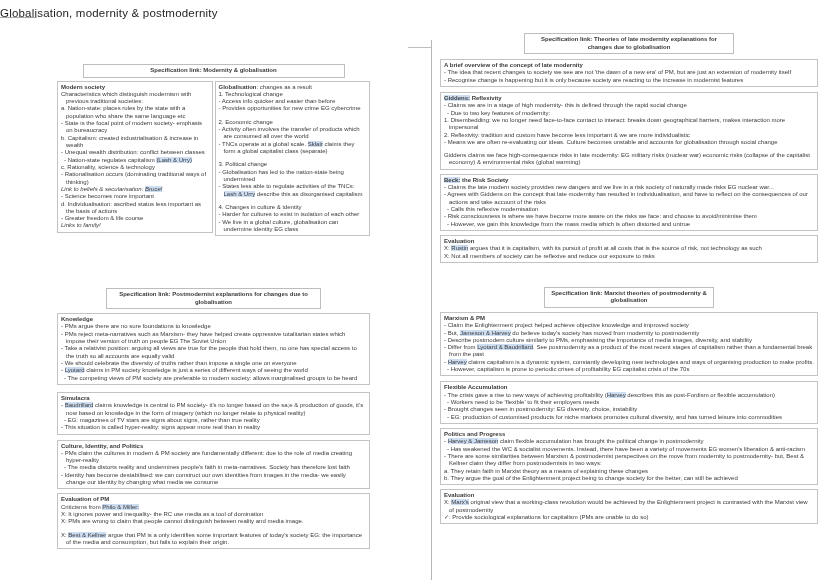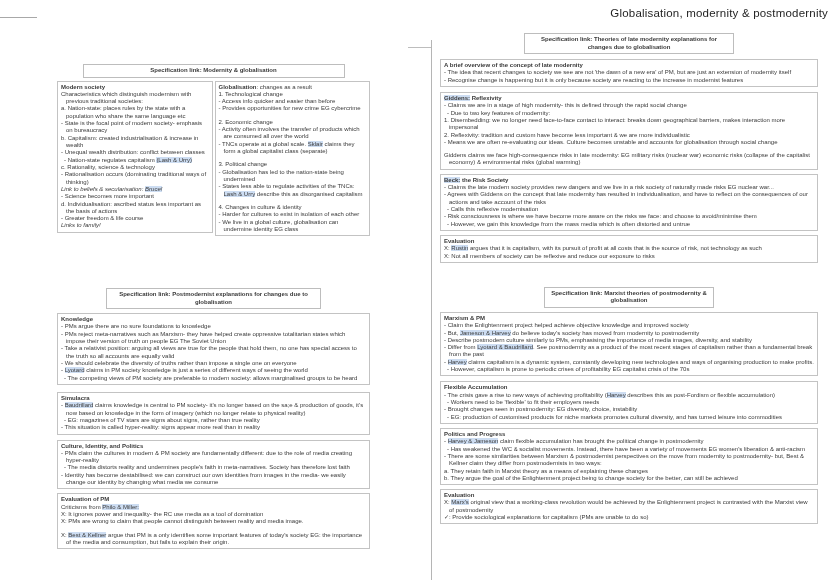--- a/index.html
+++ b/index.html
@@ -1,19 +1,19 @@
 <!DOCTYPE html>
 <html><head>
 <meta charset="utf-8">
 <style>
   * { margin:0; padding:0; box-sizing:border-box; }
   html,body { width:828px; height:586px; background:#ffffff; overflow:hidden; }
   body { font-family:"Liberation Sans", sans-serif; color:#3a3a3a; position:relative; }
 
-  .page-title { position:absolute; top:7px; left:0; width:100%; text-align:right;
+  .page-title { position:absolute; top:7px; left:0; width:100%; text-align:left;
                 font-size:11.5px; color:#1f1f1f; letter-spacing:.2px; }
 
   .rule { position:absolute; background:#a8a8a8; }
   .rule-topleft { left:0; top:17px; width:37px; height:1px; }
   .rule-vert { left:431px; top:40px; width:1px; height:540px; background:#b5b5b5; }
   .rule-tick { left:408px; top:47px; width:23px; height:1px; background:#bdbdbd; }
 
   .col { position:absolute; }
   .col-left  { left:57px;  top:64px; width:313px; }
   .col-right { left:440px; top:33px; width:378px; }

